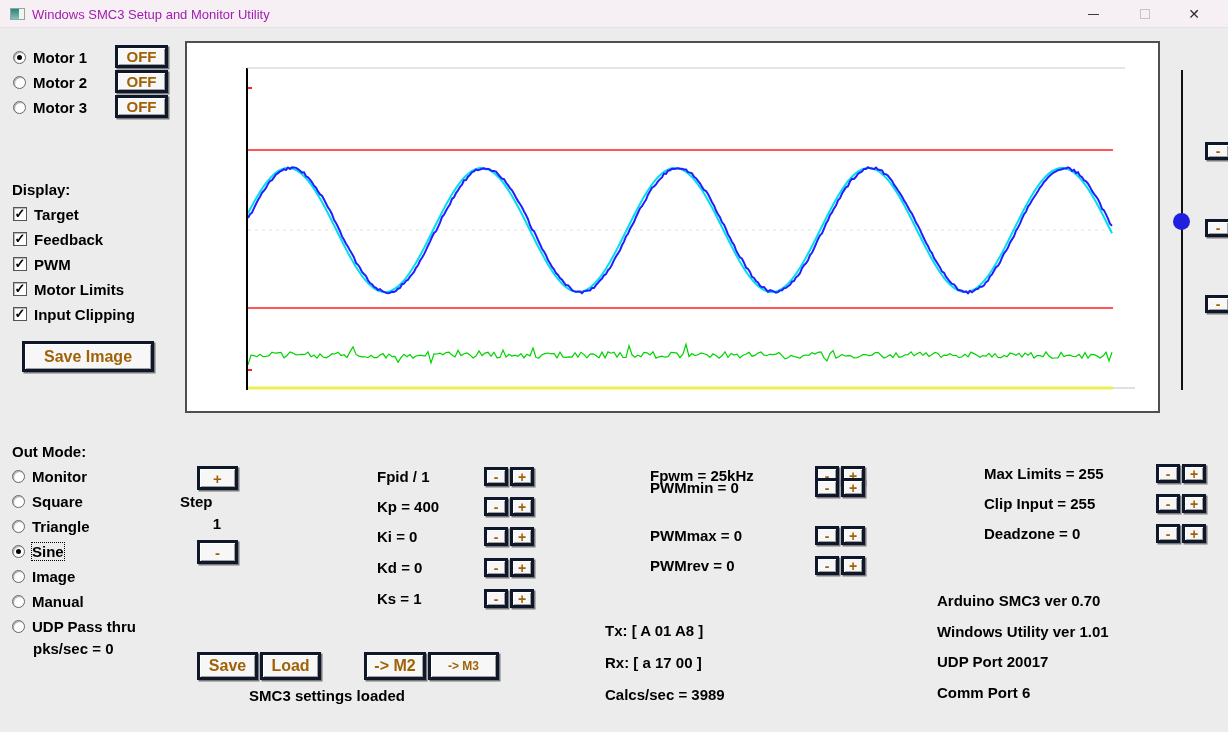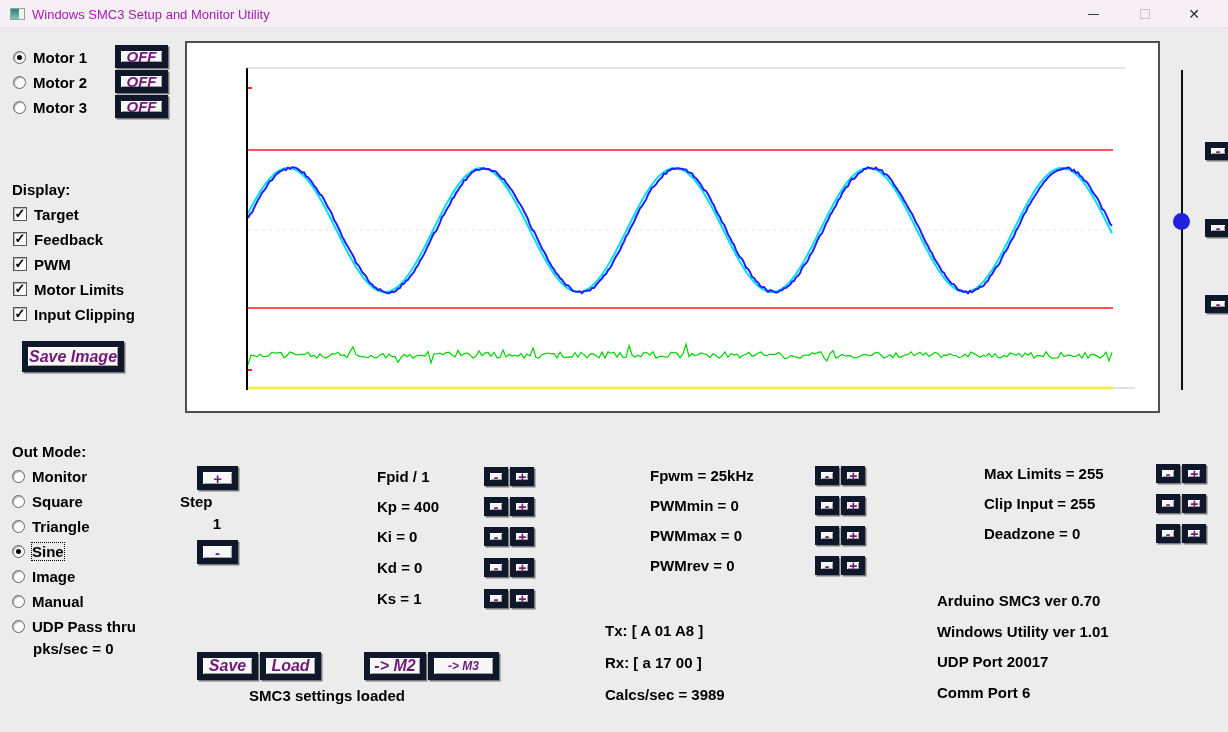--- a/index.html
+++ b/index.html
@@ -18,24 +18,24 @@
   .title-text { position:absolute; left:32px; top:7px; font-size:13px; color:#a21caf; white-space:nowrap; }
   .winbtn { position:absolute; top:0; height:28px; display:flex; align-items:center; justify-content:center; }
   .winbtn.min { left:1070px; width:46px; }
   .winbtn.max { left:1122px; width:46px; }
   .winbtn.close { left:1168px; width:52px; }
   .glyph-min { width:11px; height:1px; background:#3c3c3c; display:block; }
   .glyph-max { width:10px; height:10px; border:1px solid #c9c3c8; display:block; }
   .glyph-close { font-size:14px; color:#2a2a2a; line-height:1; }
   
   .lbl { position:absolute; font-size:15px; font-weight:bold; white-space:nowrap; }
-  .btn { background:#f7f7f7; border:6px solid #0f172a; color:#701a75; font-weight:bold;
+  .btn { background:#f7f7f7; border:3px solid #0f172a; color:#a16207; font-weight:bold;
     display:flex; align-items:center; justify-content:center;
     box-shadow: inset 1px 1px 0 #ffffff, inset -1px -1px 0 #a0a0a0, 1.5px 1.5px 0 0 #787878;
-    cursor:default; font-family:"Liberation Sans", sans-serif;font-style:italic; }
+    cursor:default; font-family:"Liberation Sans", sans-serif; }
   .row-ctl { position:absolute; display:flex; align-items:center;margin-left:47px; }
   .row-ctl .rlabel { font-size:15px; font-weight:bold; white-space:nowrap; flex:1; }
   .sbtn { width:24px; height:19px; font-size:14px; margin-left:2px; flex:0 0 auto; }
   .radio { display:inline-block; width:13px; height:13px; border-radius:50%;
     background:#fff; border:1px solid #666; box-shadow: inset 1px 1px 1px rgba(0,0,0,.35); position:relative; }
   .radio.checked::after { content:""; position:absolute; left:3px; top:3px; width:5px; height:5px;
     border-radius:50%; background:#000; }
   .checkbox { display:inline-block; width:14px; height:14px; background:#fff;
     border:1px solid #555; box-shadow: inset 1px 1px 1px rgba(0,0,0,.3);
     position:relative; text-align:center; }
@@ -113,21 +113,21 @@
       <span class="mark">✓</span>
     </span>
   <span class="olabel">Motor Limits</span>
 </div>
 <div class="opt-row" style="left:13px;top:305px;">
   <span class="checkbox checked">
       <span class="mark">✓</span>
     </span>
   <span class="olabel">Input Clipping</span>
 </div>
-<button class="btn" style="position:absolute;left:22px;top:341px;width:102px;height:31px;font-size:16px;text-align:right;">Save Image</button>
+<button class="btn" style="position:absolute;left:22px;top:341px;width:132px;height:31px;font-size:16px;text-align:right;">Save Image</button>
 
 <div class="lbl" style="left:12px;top:443px;">Out Mode:</div>
 <div class="opt-row" style="left:12px;top:467px;">
   <span class="radio"></span>
   <span class="olabel">Monitor</span>
 </div>
 <div class="opt-row" style="left:12px;top:492px;">
   <span class="radio"></span>
   <span class="olabel">Square</span>
 </div>
@@ -205,21 +205,21 @@
   <span class="rlabel">Ks = 1</span>
   <button class="btn sbtn">-</button>
   <button class="btn sbtn">+</button>
 </div>
 
 <div class="row-ctl" style="left:603px;top:466px;width:215px;">
   <span class="rlabel">Fpwm = 25kHz</span>
   <button class="btn sbtn">-</button>
   <button class="btn sbtn">+</button>
 </div>
-<div class="row-ctl" style="left:603px;top:496px;width:215px;">
+<div class="row-ctl" style="left:603px;top:478px;width:215px;">
   <span class="rlabel">PWMmin = 0</span>
   <button class="btn sbtn">-</button>
   <button class="btn sbtn">+</button>
 </div>
 <div class="row-ctl" style="left:603px;top:526px;width:215px;">
   <span class="rlabel">PWMmax = 0</span>
   <button class="btn sbtn">-</button>
   <button class="btn sbtn">+</button>
 </div>
 <div class="row-ctl" style="left:603px;top:556px;width:215px;">

